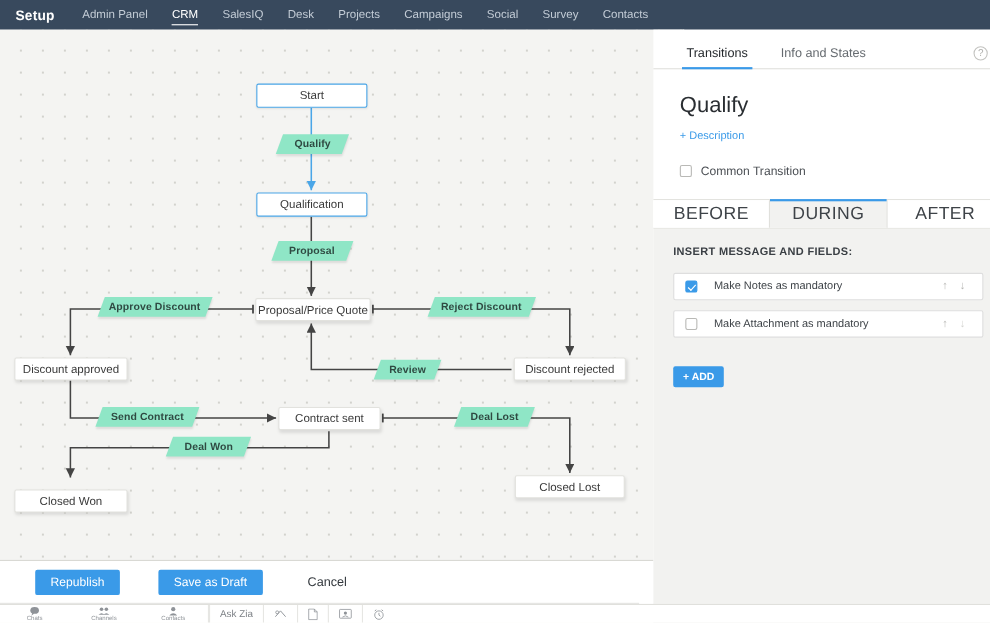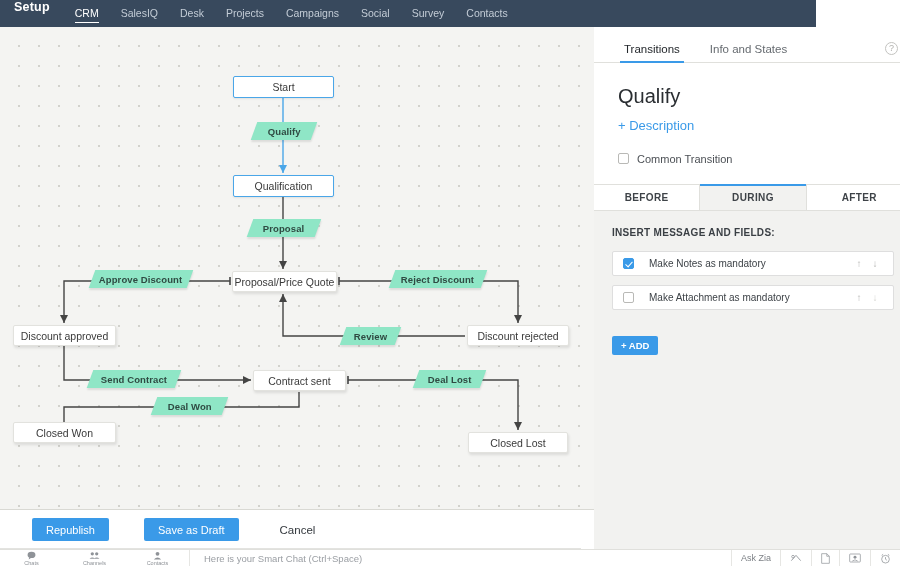--- a/index.html
+++ b/index.html
@@ -5,22 +5,22 @@
   * { box-sizing: border-box; margin: 0; padding: 0; }
   html, body {
     width: 900px; height: 566px;
     font-family: "Liberation Sans", sans-serif;
     background: #ffffff; overflow: hidden;
   }
   #app { position: relative; width: 900px; height: 566px; }
 
   
   .topnav {
-    position: absolute; left: 0; top: 0; width: 816px; height: 27px;
-    background: #38495d; display: flex; 
+    position: absolute; left: 0; top: 0; width: 900px; height: 27px;
+    background: #38495d; display: flex; align-items: center;
   }
   .topnav .brand {
     color: #ffffff; font-size: 12.5px; font-weight: bold;
     padding: 0 14px 0 14px; letter-spacing: .2px;
   }
   .topnav .navlist { display: flex; align-items: center; height: 27px; }
   .topnav .navitem {
     color: #c3ccd6; font-size: 10.5px; padding: 0 11px;
     line-height: 27px; height: 27px; cursor: pointer; position: relative;
     white-space: nowrap;
@@ -101,21 +101,21 @@
   }
   .help-icon {
     position: absolute; right: 14px; bottom: 7px; width: 13px; height: 13px;
     border: 1px solid #c3c3c0; border-radius: 50%; color: #b0b0ad;
     font-size: 9px; line-height: 11px; text-align: center; cursor: pointer;
   }
   .panel-body { padding: 22px 24px 0 24px; }
   .panel-title { font-size: 20px; color: #2a2e32; font-weight: normal; }
   .desc-link {
     display: inline-block; margin-top: 10px; color: #3a9ae8;
-    font-size: 13px; cursor: pointer;
+    font-size: 10px; cursor: pointer;
   }
   .common-row { display: flex; align-items: flex-start; margin-top: 19px; }
   .cbox {
     width: 11px; height: 11px; border: 1px solid #b9b9b6; border-radius: 2px;
     background: #fff; margin-right: 8px; cursor: pointer; flex: none;
   }
   .cbox.on {
     background: #3a9ae8; border-color: #3a9ae8; position: relative;
   }
   .cbox.on::after {
@@ -125,21 +125,21 @@
   }
   .common-label { font-size: 11px; color: #4c5055; }
 
   .seg {
     display: flex; margin-top: 19px; height: 27px;
     border-top: 1px solid #e0e0dc; border-bottom: 1px solid #e0e0dc;
     background: #ffffff;
   }
   .seg-item {
     flex: 1; display: flex; align-items: center; justify-content: center;
-    font-size: 10px; font-weight: bold; color: #3e4348; cursor: pointer;
+    font-size: 16px; font-weight: normal; color: #3e4348; cursor: pointer;
     letter-spacing: .4px; border-right: 1px solid #e0e0dc; position: relative;
     background: #ffffff;
     text-align: right;
   }
   .seg-item:last-child { border-right: none; }
   .seg-item.active { background: #f2f2f0; }
   .seg-item.active::before {
     content: ""; position: absolute; left: 0; right: 0; top: -1px;
     height: 2px; background: #3a9ae8;
   }
@@ -191,20 +191,21 @@
   }
 </style>
 </head>
 <body>
 
 <div id="app">
 
   <div class="topnav">
     <div class="brand">Setup</div>
     <div class="navlist" id="navlist">
+        <div class="navitem">Admin Panel</div>
         <div class="navitem active">CRM</div>
         <div class="navitem">SalesIQ</div>
         <div class="navitem">Desk</div>
         <div class="navitem">Projects</div>
         <div class="navitem">Campaigns</div>
         <div class="navitem">Social</div>
         <div class="navitem">Survey</div>
         <div class="navitem">Contacts</div>
       </div>
   </div>
@@ -247,21 +248,21 @@
         <path d="M348,349 L348,357"></path>
       </g>
     </svg>
     <div id="flow-nodes">
         <div class="node sel" style="left: 233px; top: 49px; width: 101px; height: 22px;">Start</div>
         <div class="node sel" style="left: 233px; top: 148px; width: 101px; height: 22px;">Qualification</div>
         <div class="node" style="left: 232px; top: 244px; width: 105px; height: 21px;">Proposal/Price Quote</div>
         <div class="node" style="left: 13px; top: 298px; width: 103px; height: 21px;">Discount approved</div>
         <div class="node" style="left: 467px; top: 298px; width: 102px; height: 21px;">Discount rejected</div>
         <div class="node" style="left: 253px; top: 343px; width: 93px; height: 21px;">Contract sent</div>
-        <div class="node" style="left: 13px; top: 395px; width: 103px; height: 21px;">Closed Won</div>
+        <div class="node" style="left: 13px; top: 418px; width: 103px; height: 21px;">Closed Won</div>
         <div class="node" style="left: 468px; top: 405px; width: 100px; height: 21px;">Closed Lost</div>
       </div>
     <div id="flow-trans">
         <div class="trans" style="left: 254px; top: 95px; width: 60px;">
           <span>Qualify</span>
         </div>
         <div class="trans" style="left: 250px; top: 192px; width: 68px;">
           <span>Proposal</span>
         </div>
         <div class="trans" style="left: 92px; top: 243px; width: 98px;">
@@ -350,21 +351,20 @@
         </div>
         <div class="fitem">
           <span class="glyph"><svg width="9" height="9" viewBox="0 0 16 16">
               <circle cx="8" cy="5" r="3.4" fill="#8f9398"></circle>
               <path d="M1.5,15 q6.5,-7 13,0 z" fill="#8f9398"></path>
             </svg></span>
           <span class="lbl">Contacts</span>
         </div>
       </div>
     <div class="footer-sep"></div>
-    <div class="smartchat">Here is your Smart Chat (Ctrl+Space)</div>
     <div class="footer-right" id="footer-right">
         <div class="fr-item">Ask Zia</div>
         <div class="fr-item">
           <svg width="12" height="10" viewBox="0 0 18 14">
             <path d="M2,11 L9,3 L16,11" stroke="#8f9398" stroke-width="1.3" fill="none"></path>
             <circle cx="4.5" cy="5" r="2" stroke="#8f9398" stroke-width="1.1" fill="none"></circle>
           </svg>
         </div>
         <div class="fr-item">
           <svg width="9" height="11" viewBox="0 0 14 17">

